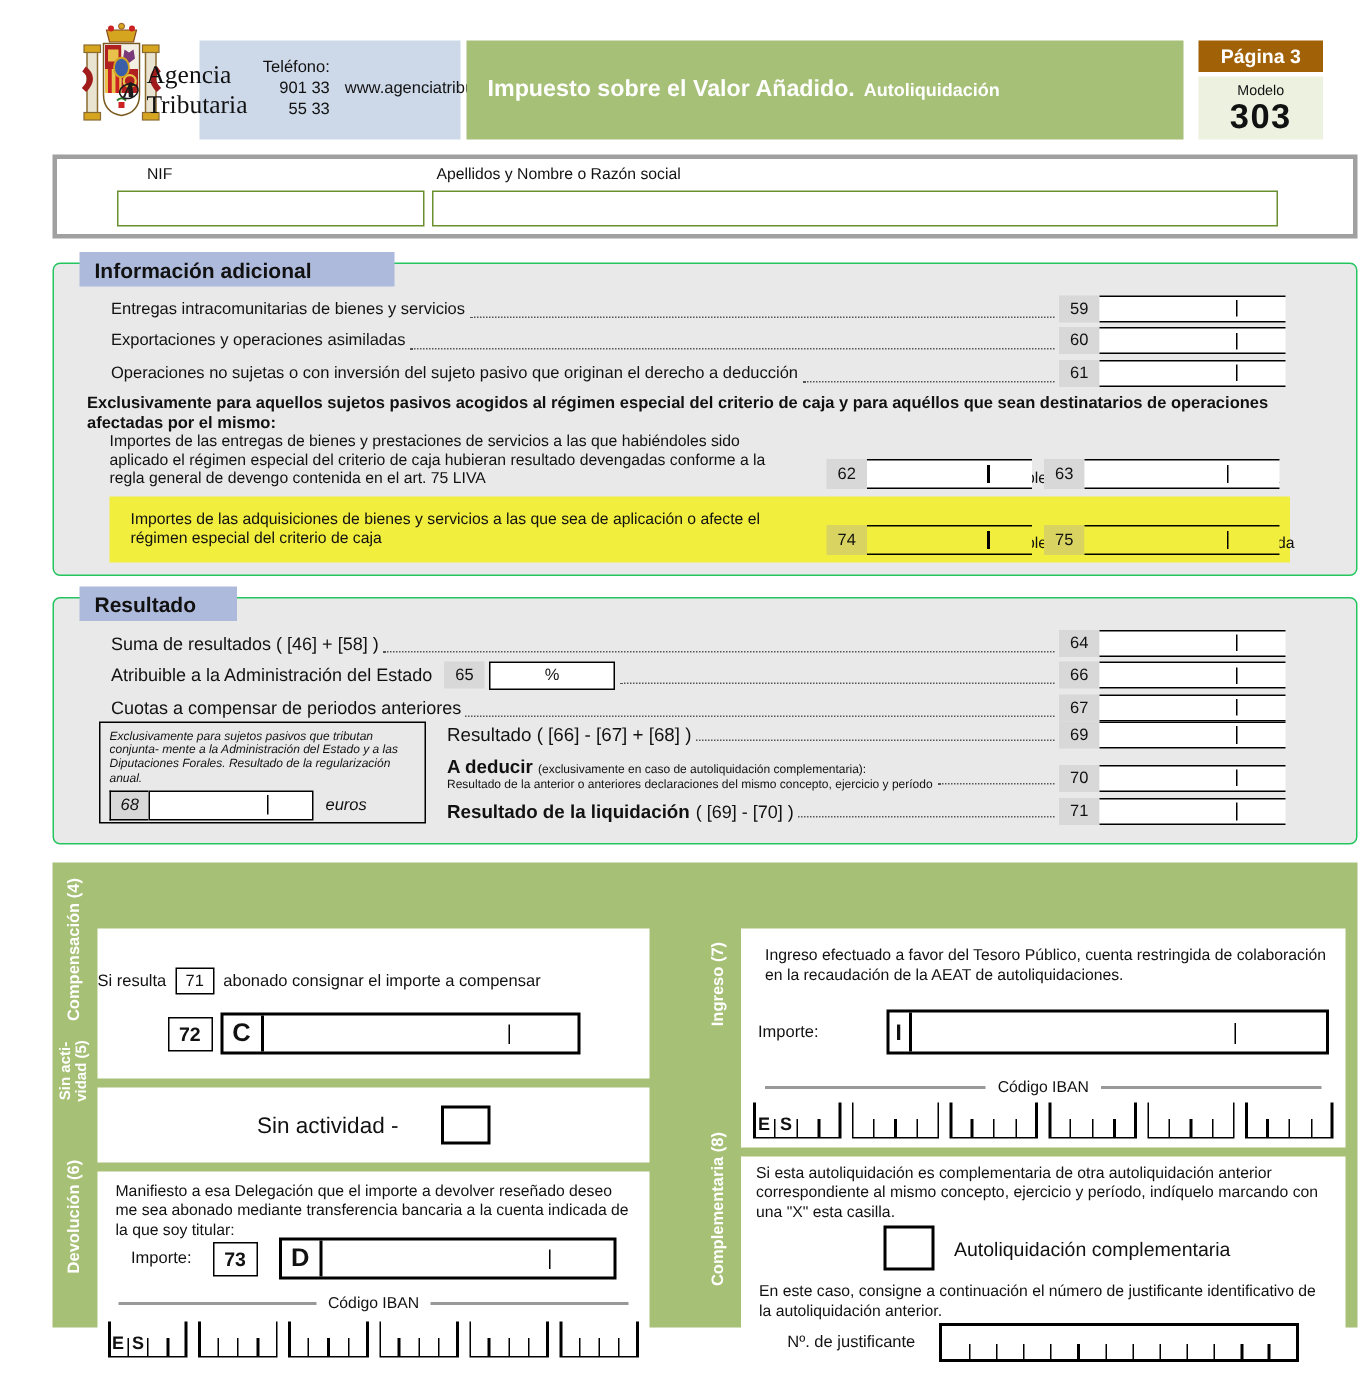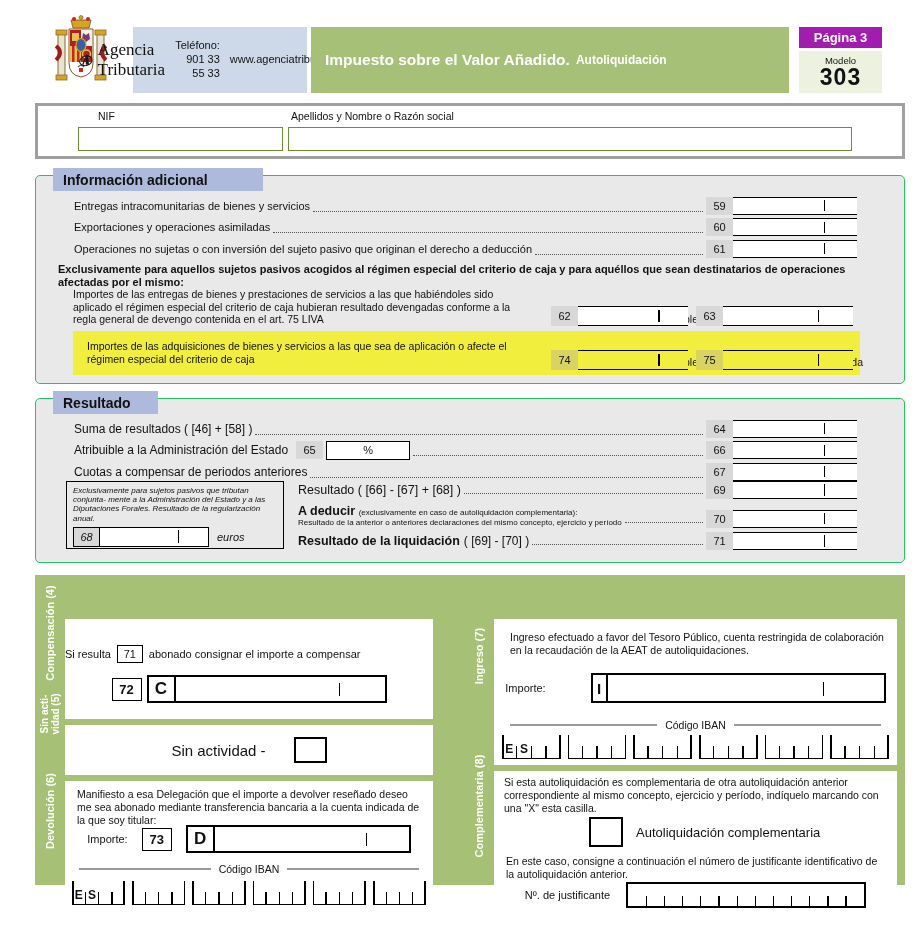--- a/index.html
+++ b/index.html
@@ -10,21 +10,21 @@
   .coat { position:absolute; left:52px; top:12px; width:58px; height:80px; }
   .agency-box { position:absolute; left:133px; top:27px; width:174px; height:66px;
     background:#cdd9e9; display:flex; flex-direction:row; align-items:center; justify-content:center; }
   .agency-row { display:flex; align-items:center; gap:4px; }
   .agency-name { font-family:"Liberation Serif", serif; font-size:17px; color:#111; }
   .agency-sub { font-size:11px; line-height:1.25; text-align:right; width:100%; padding-right:10px; }
   .title-bar { position:absolute; left:311px; top:27px; width:478px; height:66px;
     background:#a6c077; display:flex; align-items:center; padding-left:14px; color:#fff; }
   .title-main { font-size:15.5px; font-weight:bold; }
   .title-sub { font-size:12px; font-weight:bold; margin-left:6px; }
-  .page-badge { position:absolute; left:799px; top:27px; width:83px; height:21px; background:#a21caf;
+  .page-badge { position:absolute; left:799px; top:27px; width:83px; height:21px; background:#a16207;
     color:#fff; font-weight:bold; font-size:13px; display:flex; align-items:center; justify-content:center; }
   .model-box { position:absolute; left:799px; top:51px; width:83px; height:42px; background:#edf2e0;
     display:flex; flex-direction:column; align-items:center; justify-content:center; }
   .model-label { font-size:9.5px; }
   .model-number { font-size:23px; font-weight:bold; letter-spacing:1px; line-height:1; }
 
   
   .nif-bar { position:absolute; left:35px; top:103px; width:870px; height:56px; border:3px solid #a0a0a0; background:#fff; }
   .nif-label { position:absolute; left:60px; top:4px; font-size:10.5px; }
   .name-label { position:absolute; left:253px; top:4px; font-size:10.5px; }

